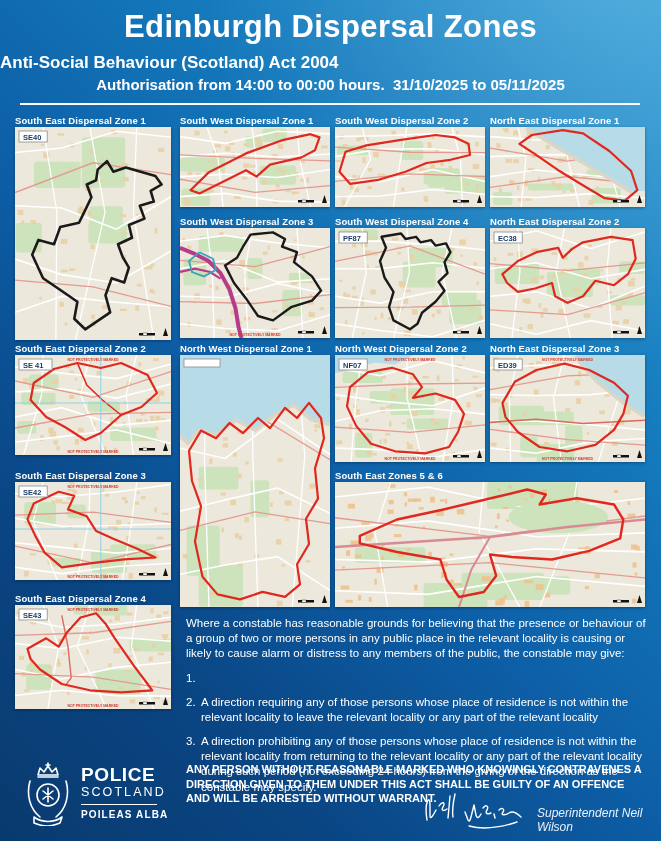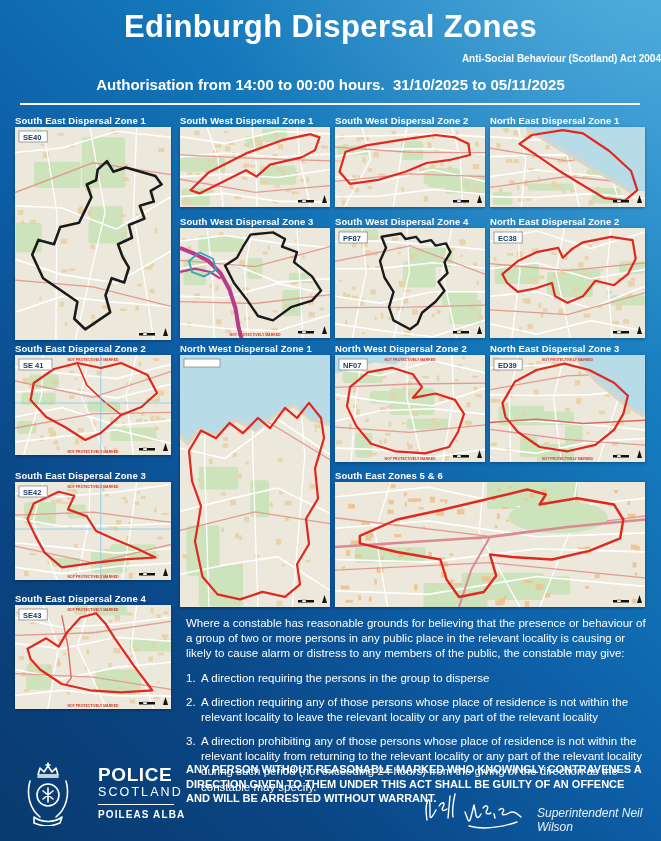--- a/index.html
+++ b/index.html
@@ -5,37 +5,37 @@
   html,body{margin:0;padding:0;background:#062c55;}
   .poster{
     position:relative;width:661px;height:841px;overflow:hidden;
     font-family:"Liberation Sans",sans-serif;color:#fff;
     background:
       radial-gradient(circle at 92% -5%, rgba(255,255,255,0.18), rgba(255,255,255,0) 38%),
       linear-gradient(225deg,#2d9cd6 0%,#1478bb 32%,#0d5ea6 55%,#0a4583 78%,#093a6e 100%);
   }
   .title{position:absolute;top:9px;left:0;width:100%;text-align:center;
     font-size:31px;font-weight:700;letter-spacing:.4px;}
-  .subtitle{position:absolute;top:53px;left:0;width:100%;text-align:right;
-    font-size:10px;font-weight:700;}
+  .subtitle{position:absolute;top:53px;left:0;width:100%;text-align:left;
+    font-size:17px;font-weight:700;}
   .auth{position:absolute;top:76px;left:0;width:100%;text-align:center;
     font-size:15px;font-weight:700;white-space:pre;}
   .rule{position:absolute;left:20px;top:103px;width:620px;height:2px;background:#ffffff;}
   .card{position:absolute;}
   .map-label{font-size:9.5px;font-weight:700;color:#fff;height:11px;line-height:11px;
     letter-spacing:.1px;margin-bottom:1px;white-space:nowrap;}
   .card svg{display:block;box-shadow:0 1px 3px rgba(0,0,0,.35);}
   .legal{position:absolute;left:186px;top:616px;width:462px;font-size:11.5px;
     line-height:1.32;color:#fff;}
   .legal p{margin:0 0 9px 0;}
   .legal .item{display:flex;margin:0 0 9px 0;}
   .legal .num{width:15px;flex:none;}
   .warning{position:absolute;left:186px;top:762px;width:462px;font-size:11px;
     font-weight:700;line-height:1.32;}
-  .logo{position:absolute;left:22px;top:760px;display:flex;align-items:center;gap:24px;}
+  .logo{position:absolute;left:22px;top:760px;display:flex;align-items:center;gap:7px;}
   .wordmark{display:flex;flex-direction:column;}
   .wordmark .l1{font-size:19px;font-weight:700;letter-spacing:.6px;line-height:20px;}
   .wordmark .l2{font-size:12.5px;font-weight:400;letter-spacing:2.1px;line-height:15px;}
   .wordmark .sep{width:76px;height:1px;background:#fff;margin:4px 0 4px 0;}
   .wordmark .l3{font-size:10px;font-weight:700;letter-spacing:1.1px;line-height:12px;}
   .signature{position:absolute;left:414px;top:786px;}
   .sig-caption{position:absolute;left:537px;top:806px;font-size:12px;font-style:italic;
     color:#eaf3fa;}
 </style>
 </head>
@@ -1100,21 +1100,20 @@
         <rect x="124" y="97" width="16" height="2.5" fill="#111"></rect>
         <rect x="128" y="97" width="4" height="2.5" fill="#fff" stroke="#111" stroke-width="0.4"></rect>
         <polygon points="148,100 150.5,92 153,100" fill="#111"></polygon>
       </svg>
   </div>
 
   <div class="legal">
     <p>Where a constable has reasonable grounds for believing that the presence or behaviour of a group of two or more persons in any public place in the relevant locality is causing or likely to cause alarm or distress to any members of the public, the constable may give:</p>
     <div class="item">
       <span class="num">1.</span>
-      <span>A direction requiring the persons in the group to disperse</span>
     </div>
     <div class="item">
       <span class="num">2.</span>
       <span>A direction requiring any of those persons whose place of residence is not within the relevant locality to leave the relevant locality or any part of the relevant locality</span>
     </div>
     <div class="item">
       <span class="num">3.</span>
       <span>A direction prohibiting any of those persons whose place of residence is not within the relevant locality from returning to the relevant locality or any part of the relevant locality during such period (not exceeding 24 hours) from the giving of the direction as the constable may specify.</span>
     </div>
   </div>

